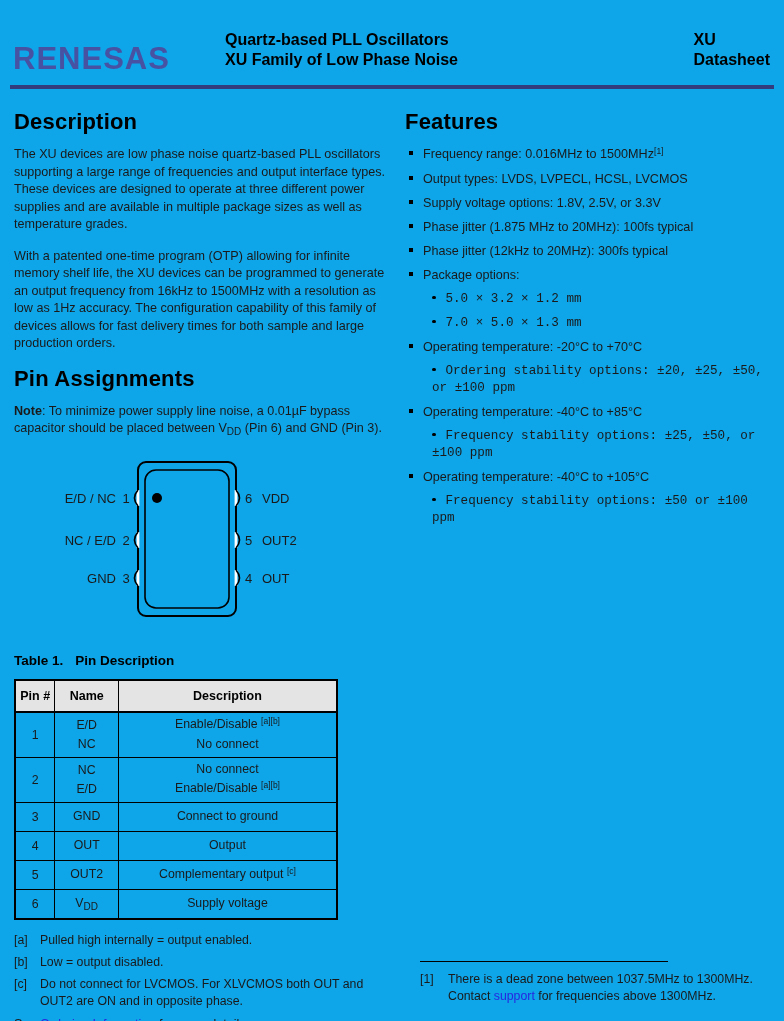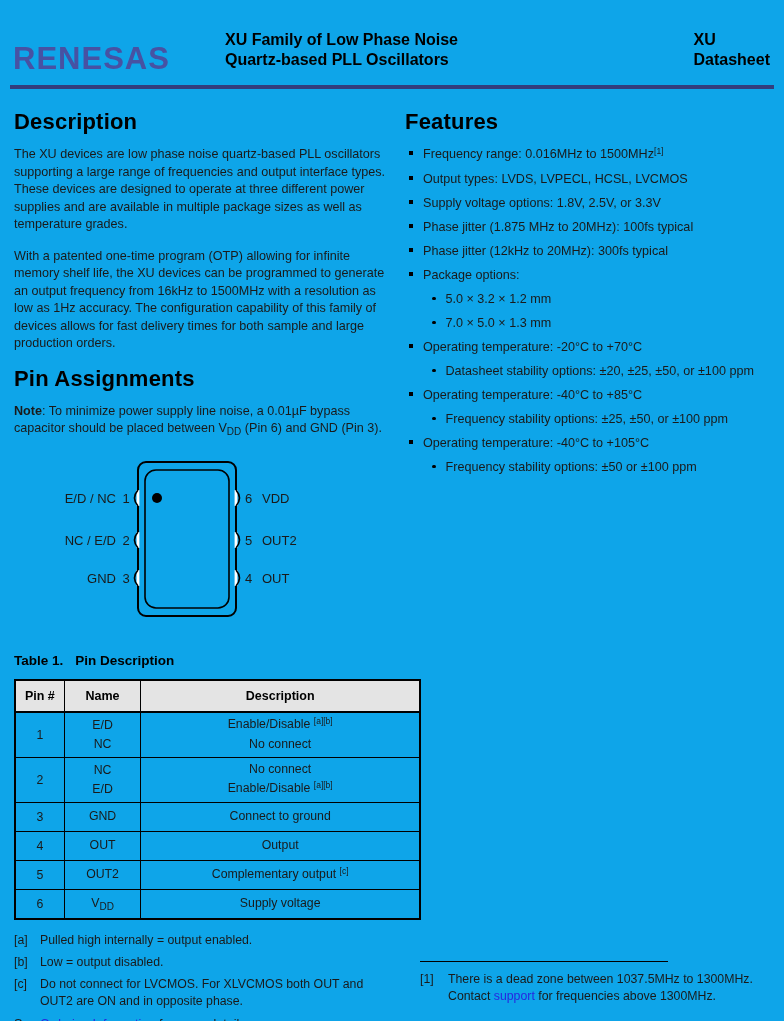--- a/index.html
+++ b/index.html
@@ -23,30 +23,30 @@
   h1{font-size:22px;line-height:24px;font-weight:900;letter-spacing:.2px;margin:10px 0 12px 0;color:#000;}
   h1.pa{margin-top:10px;}
   .body{font-size:12.6px;line-height:17.5px;margin:0 0 14px 0;color:#1a1a1a;}
   .b{font-weight:bold;}
   sup.s,.sup{font-size:8.5px;position:relative;top:-4px;}
   .sub{font-size:10px;position:relative;top:3px;}
   a{color:var(--link-color);text-decoration:none;}
   
   #featlist{margin-top:2px;}
   .feat{font-size:12.6px;line-height:17px;margin:0 0 7px 4px;color:#1a1a1a;}
-  .feat.l2{margin-left:27px;}
+  .feat.l2{margin-left:27px;font-family:Liberation Mono, monospace;}
   .blt{display:inline-block;width:4px;height:4px;background:#000;margin-right:10px;vertical-align:3px;}
   .feat.l2 .blt{width:3.5px;height:3.5px;border-radius:50%;}
   
   #pindiag{display:block;margin:22px 0 0 0;}
   #pindiag text{font-family:"Liberation Sans",sans-serif;font-size:13px;fill:#1a1a1a;}
   
   .tbl-title{font-size:13.5px;font-weight:bold;margin-top:28px;color:#000;}
   .tbl-title .tl{margin-right:12px;}
-  table{border-collapse:collapse;border:2px solid #000;margin-top:11px;width:407px;}
+  table{border-collapse:collapse;border:2px solid #000;margin-top:11px;width:324px;}
   th{background:var(--thbg);border:1px solid #000;border-bottom:2px solid #000;
      font-size:12.5px;font-weight:bold;height:28px;text-align:center;color:#000;}
   td{border:1px solid #000;text-align:center;font-size:12.3px;padding:2px 4px;color:#1a1a1a;}
   td .line{line-height:19px;}
   tr.single td{height:24px;}
   tr.dbl td{height:40px;}
   col.c1{width:45px;} col.c2{width:70px;} col.c3{width:255px;}
   
   .fnlist{margin-top:12px;}
   .fnrow{display:flex;font-size:12.3px;line-height:17px;margin-bottom:5px;color:#1a1a1a;}
@@ -60,22 +60,22 @@
 </style>
 </head>
 <body>
 
 <div class="page">
 
   <svg class="hdr-logo" width="170" height="44" viewBox="0 0 170 44">
     <text class="logo-t" x="0" y="33">RENESAS</text>
   </svg>
   <div class="hdr-title">
+    <div>Quartz-based PLL Oscillators</div>
     <div>XU Family of Low Phase Noise</div>
-    <div>Quartz-based PLL Oscillators</div>
   </div>
   <div class="hdr-right">
     <div>XU</div>
     <div>Datasheet</div>
   </div>
   <div class="rule"></div>
 
   <div class="col left">
     <h1>Description</h1>
     <p class="body">The XU devices are low phase noise quartz-based PLL oscillators supporting a large range of frequencies and output interface types. These devices are designed to operate at three different power supplies and are available in multiple package sizes as well as temperature grades.</p>
@@ -223,21 +223,21 @@
     <div id="featlist">
         <div class="feat l1"><span class="blt"></span><span>Frequency range: 0.016MHz to 1500MHz</span><span class="sup">[1]</span></div>
         <div class="feat l1"><span class="blt"></span><span>Output types: LVDS, LVPECL, HCSL, LVCMOS</span></div>
         <div class="feat l1"><span class="blt"></span><span>Supply voltage options: 1.8V, 2.5V, or 3.3V</span></div>
         <div class="feat l1"><span class="blt"></span><span>Phase jitter (1.875 MHz to 20MHz): 100fs typical</span></div>
         <div class="feat l1"><span class="blt"></span><span>Phase jitter (12kHz to 20MHz): 300fs typical</span></div>
         <div class="feat l1"><span class="blt"></span><span>Package options:</span></div>
         <div class="feat l2"><span class="blt"></span><span>5.0 × 3.2 × 1.2 mm</span></div>
         <div class="feat l2"><span class="blt"></span><span>7.0 × 5.0 × 1.3 mm</span></div>
         <div class="feat l1"><span class="blt"></span><span>Operating temperature: -20°C to +70°C</span></div>
-        <div class="feat l2"><span class="blt"></span><span>Datasheet stability options: ±20, ±25, ±50, or ±100 ppm</span></div>
+        <div class="feat l2"><span class="blt"></span><span>Ordering stability options: ±20, ±25, ±50, or ±100 ppm</span></div>
         <div class="feat l1"><span class="blt"></span><span>Operating temperature: -40°C to +85°C</span></div>
         <div class="feat l2"><span class="blt"></span><span>Frequency stability options: ±25, ±50, or ±100 ppm</span></div>
         <div class="feat l1"><span class="blt"></span><span>Operating temperature: -40°C to +105°C</span></div>
         <div class="feat l2"><span class="blt"></span><span>Frequency stability options: ±50 or ±100 ppm</span></div>
       </div>
   </div>
 
   <div class="fn1">
     <div class="fn1-rule"></div>
     <div class="fn1-row">

